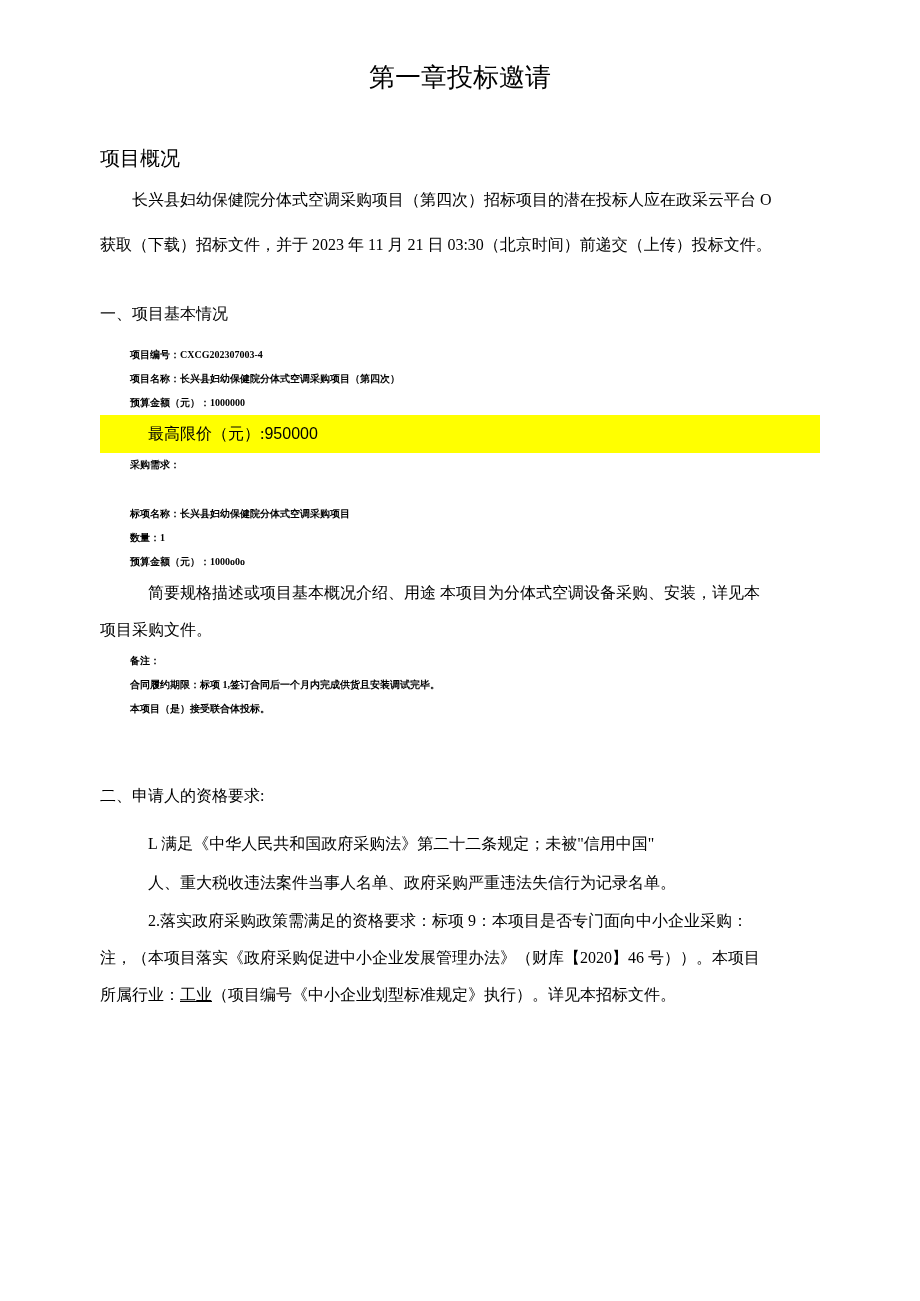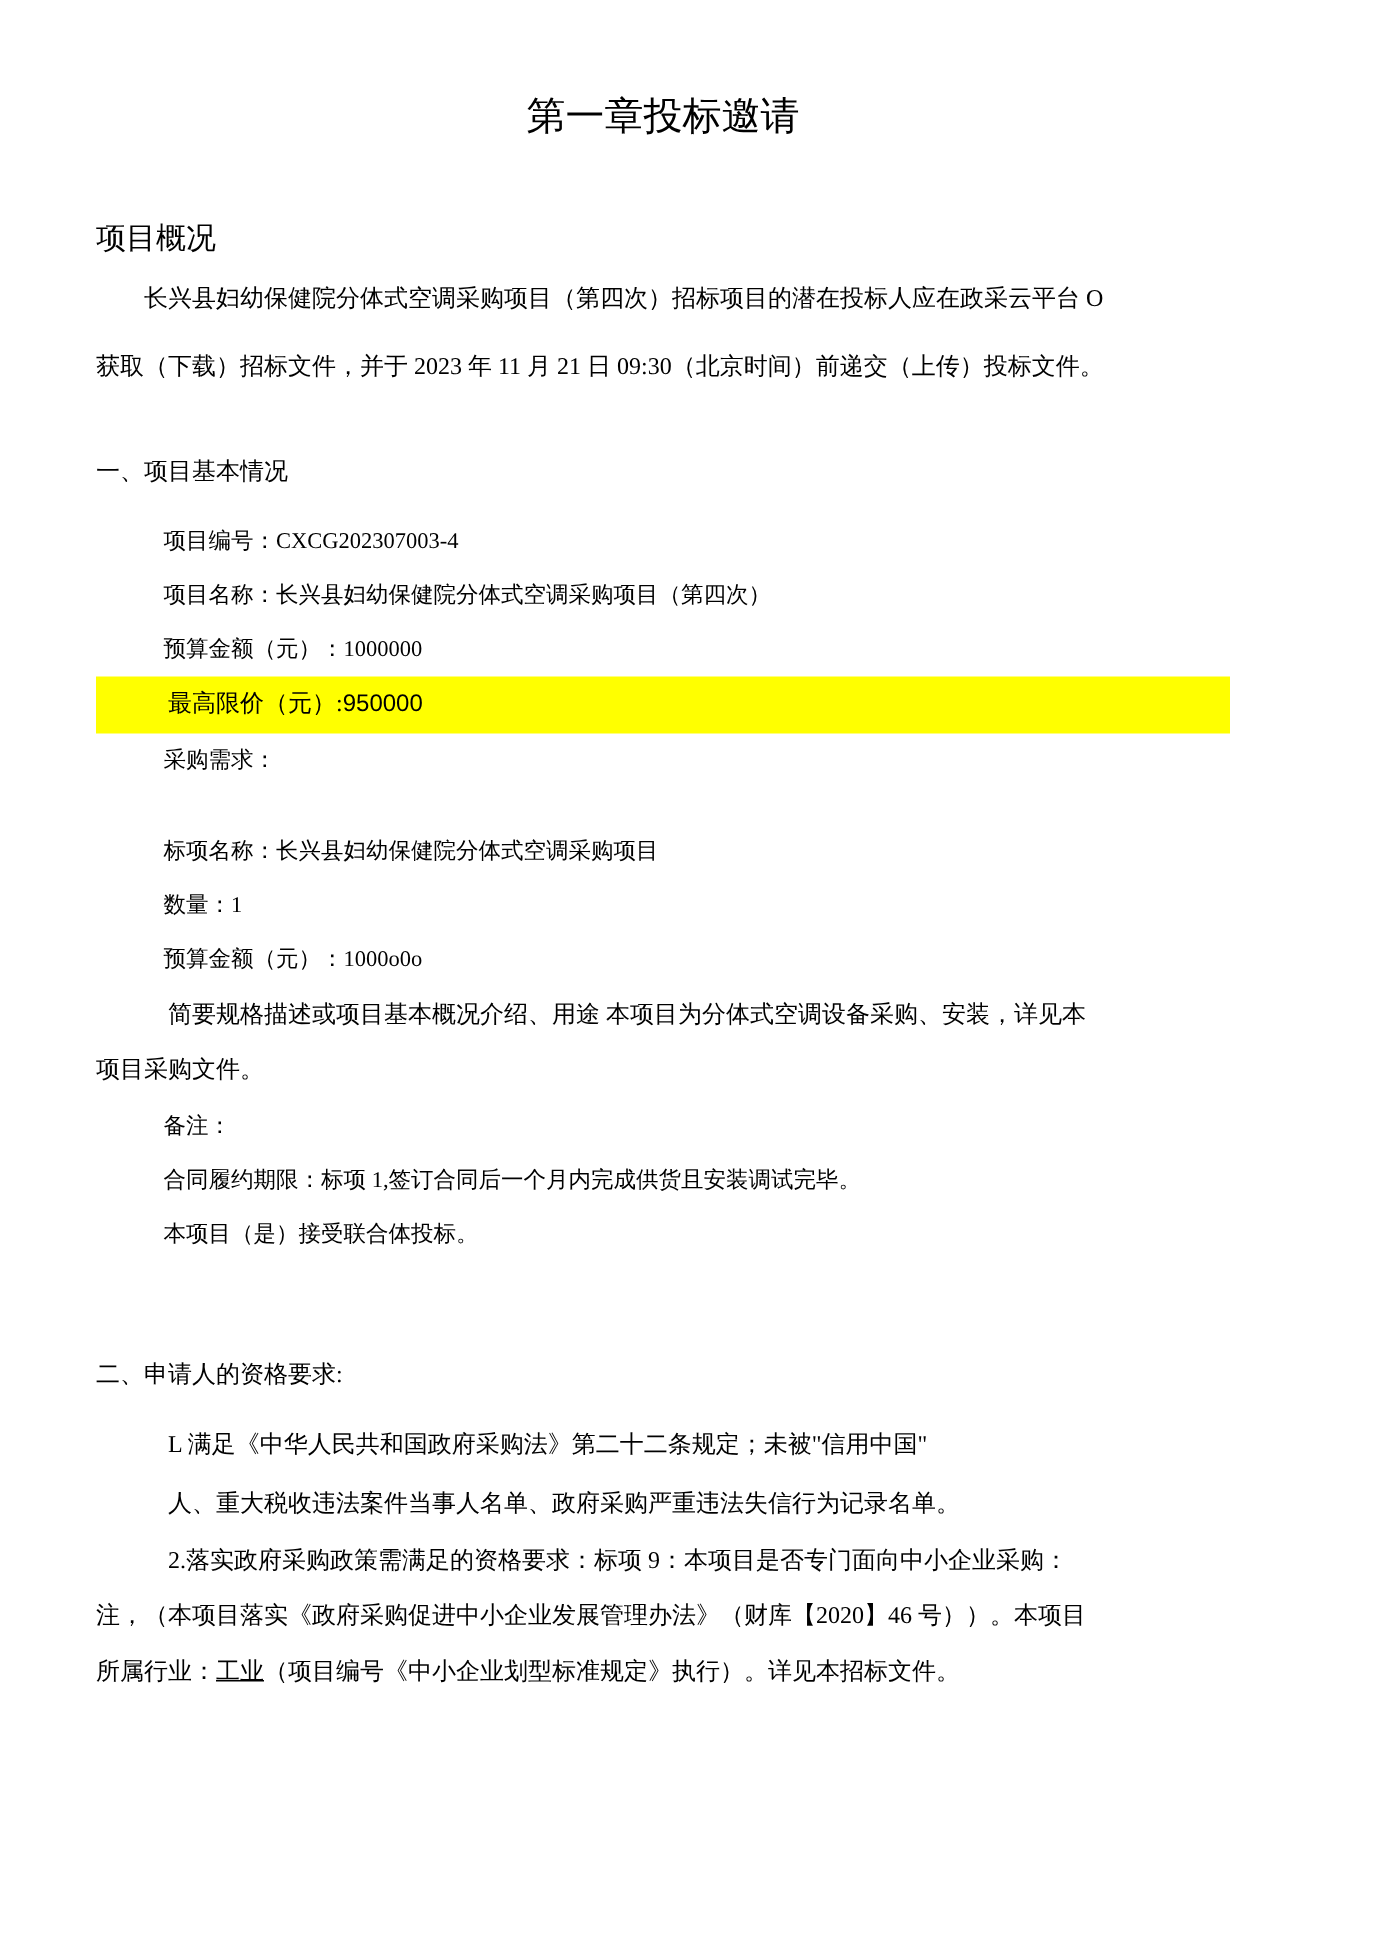--- a/index.html
+++ b/index.html
@@ -6,21 +6,21 @@
     margin: 0;
     padding: 0;
     background: #ffffff;
     font-family: "SimSun", "宋体", serif;
     color: #000000;
     width: 920px;
     min-height: 1301px;
     box-sizing: border-box;
   }
   .page {
-    padding: 60px 100px 40px 64px;
+    padding: 60px 100px 40px 100px;
   }
   .title {
     text-align: center;
     font-size: 26px;
     font-weight: normal;
     margin-bottom: 50px;
     font-family: "SimSun", "宋体", serif;
   }
   .heading {
     font-size: 20px;
@@ -37,24 +37,25 @@
     font-size: 16px;
     line-height: 2.3;
     margin: 0 0 8px 0;
   }
   .sec-heading {
     font-size: 16px;
     margin-top: 40px;
     margin-bottom: 18px;
   }
   .info-line {
-    font-size: 15px;
+    font-size: 10px;
     line-height: 2.4;
     margin: 0;
     padding-left: 3em;
+    font-weight: bold;
   }
   .info-line2 {
     font-size: 16px;
     line-height: 2.4;
     margin: 0;
     padding-left: 3em;
   }
   .highlight-row {
     background: #ffff00;
     padding-left: 3em;
@@ -84,21 +85,21 @@
 </head>
 <body>
 
 <div class="page">
 
   <div class="title">第一章投标邀请</div>
 
   <div class="heading">项目概况</div>
 
   <p class="para">长兴县妇幼保健院分体式空调采购项目（第四次）招标项目的潜在投标人应在政采云平台 O</p>
-  <p class="para-noindent">获取（下载）招标文件，并于 2023 年 11 月 21 日 09:30（北京时间）前递交（上传）投标文件。</p>
+  <p class="para-noindent">获取（下载）招标文件，并于 2023 年 11 月 21 日 03:30（北京时间）前递交（上传）投标文件。</p>
 
   <div class="sec-heading">一、项目基本情况</div>
 
   <p class="info-line">
     <span>项目编号：</span><span>CXCG202307003-4</span>
   </p>
 
   <p class="info-line">
     <span>项目名称：</span><span>长兴县妇幼保健院分体式空调采购项目（第四次）</span>
   </p>

